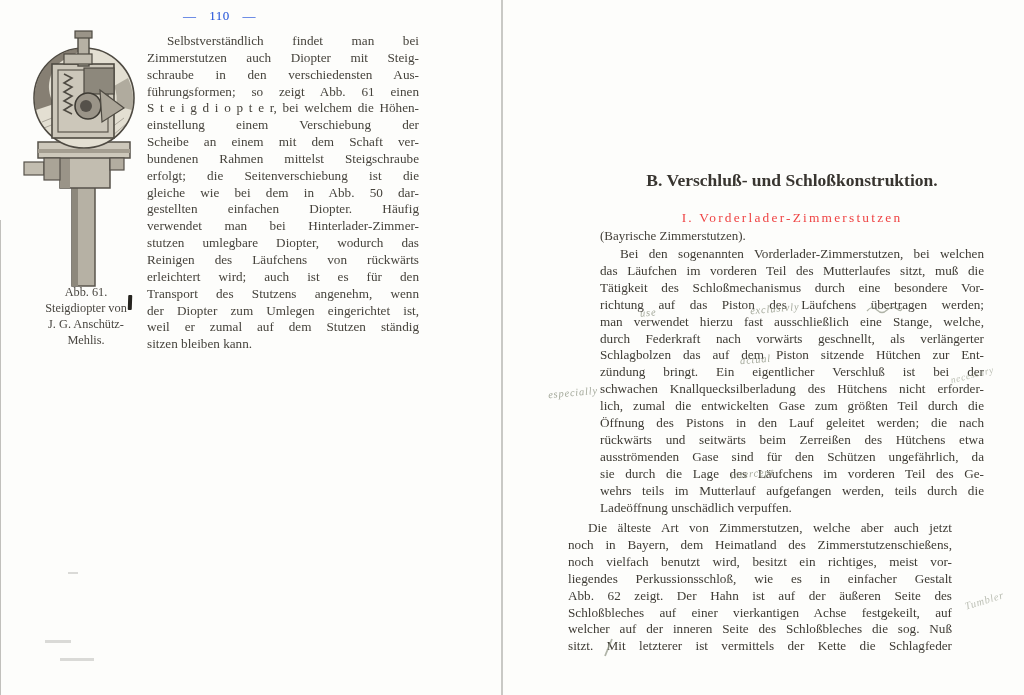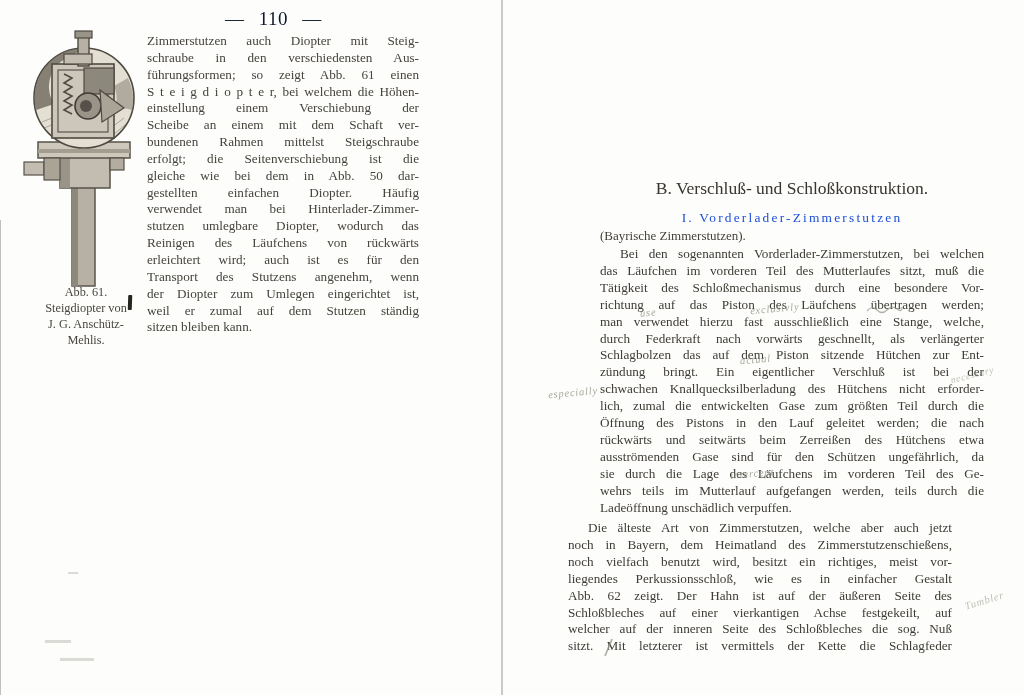--- a/index.html
+++ b/index.html
@@ -23,46 +23,46 @@
     background:rgba(120,118,110,.45);
   }
   .ink-dash{
     position:absolute;left:128px;top:295px;width:4px;height:15px;
     background:#26241f;transform:rotate(2deg);border-radius:1px;
   }
   .speck{position:absolute;background:rgba(140,140,132,.30);}
   
   .page-number{
     position:absolute;left:183px;top:8px;width:120px;
-    font-size:19px;color:#0f172a;word-spacing:9px;letter-spacing:.5px;margin-left:42px;
+    font-size:13px;color:#1d4ed8;word-spacing:9px;letter-spacing:.5px;
   }
   .figure{position:absolute;left:22px;top:30px;width:120px;height:260px;}
   .caption{
     position:absolute;left:10px;top:284px;width:152px;
     text-align:center;font-weight:normal;font-size:12.3px;line-height:16px;
     color:#494640;
   }
   .textblock{position:absolute;color:#46433c;}
   .tb-left{
     left:147px;top:33px;width:272px;
     font-size:13.2px;line-height:16.85px;
   }
   .tb-r1{left:600px;top:246px;width:384px;font-size:13.2px;line-height:16.9px;color:#3e3b34;}
   .tb-r2{left:568px;top:520px;width:384px;font-size:13.2px;line-height:16.9px;color:#3e3b34;}
   .line{text-align:justify;text-align-last:justify;}
   .line.endline{text-align-last:left;}
   .line.indent{text-indent:20px;}
   
   .heading{
-    position:absolute;left:600px;top:178px;width:384px;
-    text-align:center;font-weight:normal;font-size:17.5px;color:#383530;
+    position:absolute;left:600px;top:170px;width:384px;
+    text-align:center;font-weight:bold;font-size:17.5px;color:#383530;
   }
   .subheading{
     position:absolute;left:600px;top:210px;width:384px;
-    text-align:center;font-size:13.4px;letter-spacing:2.2px;color:#1d4ed8;
+    text-align:center;font-size:13.4px;letter-spacing:2.2px;color:#ef4444;
   }
   .subheading2{
     position:absolute;left:600px;top:228px;width:384px;
     text-align:left;font-size:13px;color:#44413a;
   }
   
   .pencil{
     position:absolute;
     font-style:italic;font-size:10.5px;letter-spacing:.8px;
     color:#8f9584;opacity:.8;white-space:nowrap;
@@ -127,20 +127,21 @@
   </svg>
 
   <div class="caption">
     <div>Abb. 61.</div>
     <div>Steigdiopter von</div>
     <div>J. G. Anschütz-</div>
     <div>Mehlis.</div>
   </div>
 
   <div class="textblock tb-left">
+      <div class="line indent">Selbstverständlich findet man bei</div>
       <div class="line">Zimmerstutzen auch Diopter mit Steig-</div>
       <div class="line">schraube in den verschiedensten Aus-</div>
       <div class="line">führungsformen; so zeigt Abb. 61 einen</div>
       <div class="line">S t e i g d i o p t e r, bei welchem die Höhen-</div>
       <div class="line">einstellung einem Verschiebung der</div>
       <div class="line">Scheibe an einem mit dem Schaft ver-</div>
       <div class="line">bundenen Rahmen mittelst Steigschraube</div>
       <div class="line">erfolgt; die Seitenverschiebung ist die</div>
       <div class="line">gleiche wie bei dem in Abb. 50 dar-</div>
       <div class="line">gestellten einfachen Diopter. Häufig</div>

